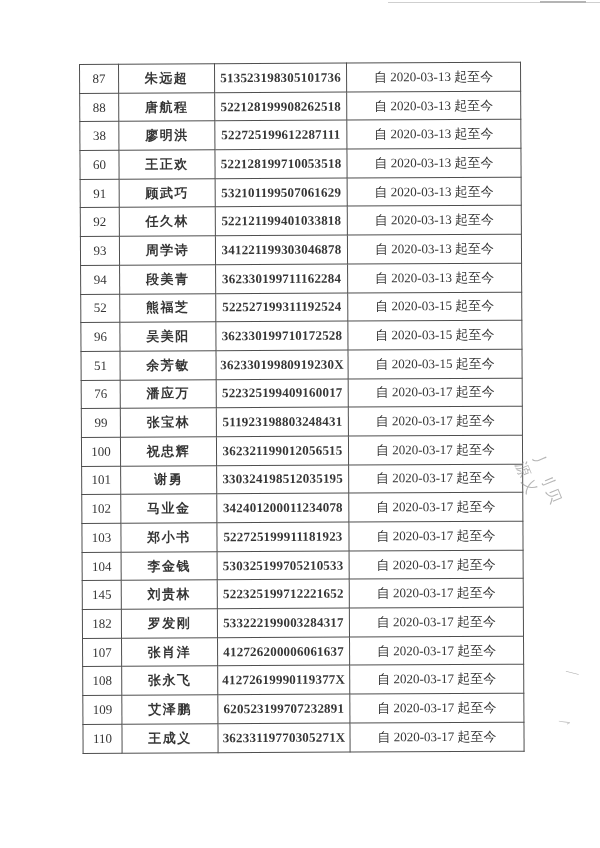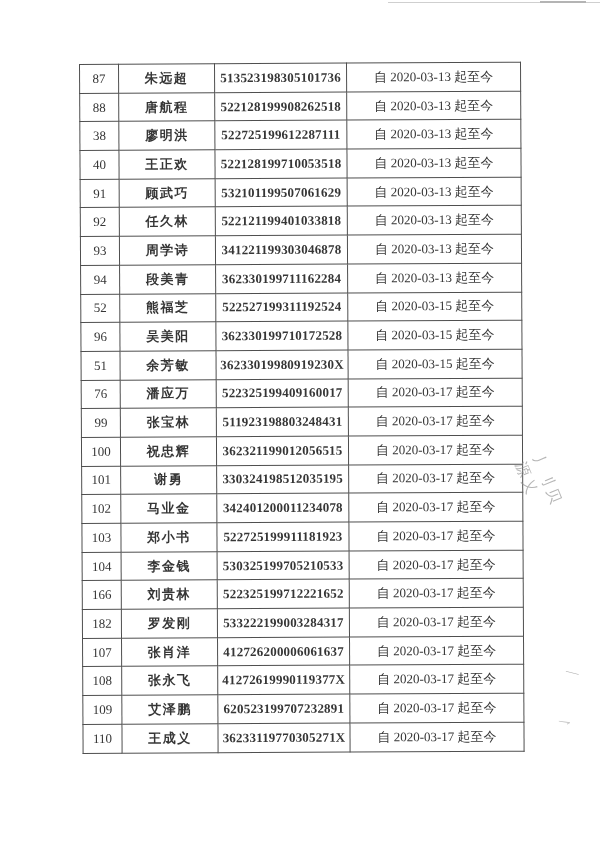--- a/index.html
+++ b/index.html
@@ -112,21 +112,21 @@
   </tr>
 
   <tr class="row">
     <td class="c-no">38</td>
     <td class="c-name">廖明洪</td>
     <td class="c-id">522725199612287111</td>
     <td class="c-period">自 2020-03-13 起至今</td>
   </tr>
 
   <tr class="row">
-    <td class="c-no">40</td>
+    <td class="c-no">60</td>
     <td class="c-name">王正欢</td>
     <td class="c-id">522128199710053518</td>
     <td class="c-period">自 2020-03-13 起至今</td>
   </tr>
 
   <tr class="row">
     <td class="c-no">91</td>
     <td class="c-name">顾武巧</td>
     <td class="c-id">532101199507061629</td>
     <td class="c-period">自 2020-03-13 起至今</td>
@@ -217,21 +217,21 @@
   </tr>
 
   <tr class="row">
     <td class="c-no">104</td>
     <td class="c-name">李金钱</td>
     <td class="c-id">530325199705210533</td>
     <td class="c-period">自 2020-03-17 起至今</td>
   </tr>
 
   <tr class="row">
-    <td class="c-no">166</td>
+    <td class="c-no">145</td>
     <td class="c-name">刘贵林</td>
     <td class="c-id">522325199712221652</td>
     <td class="c-period">自 2020-03-17 起至今</td>
   </tr>
 
   <tr class="row">
     <td class="c-no">182</td>
     <td class="c-name">罗发刚</td>
     <td class="c-id">533222199003284317</td>
     <td class="c-period">自 2020-03-17 起至今</td>

